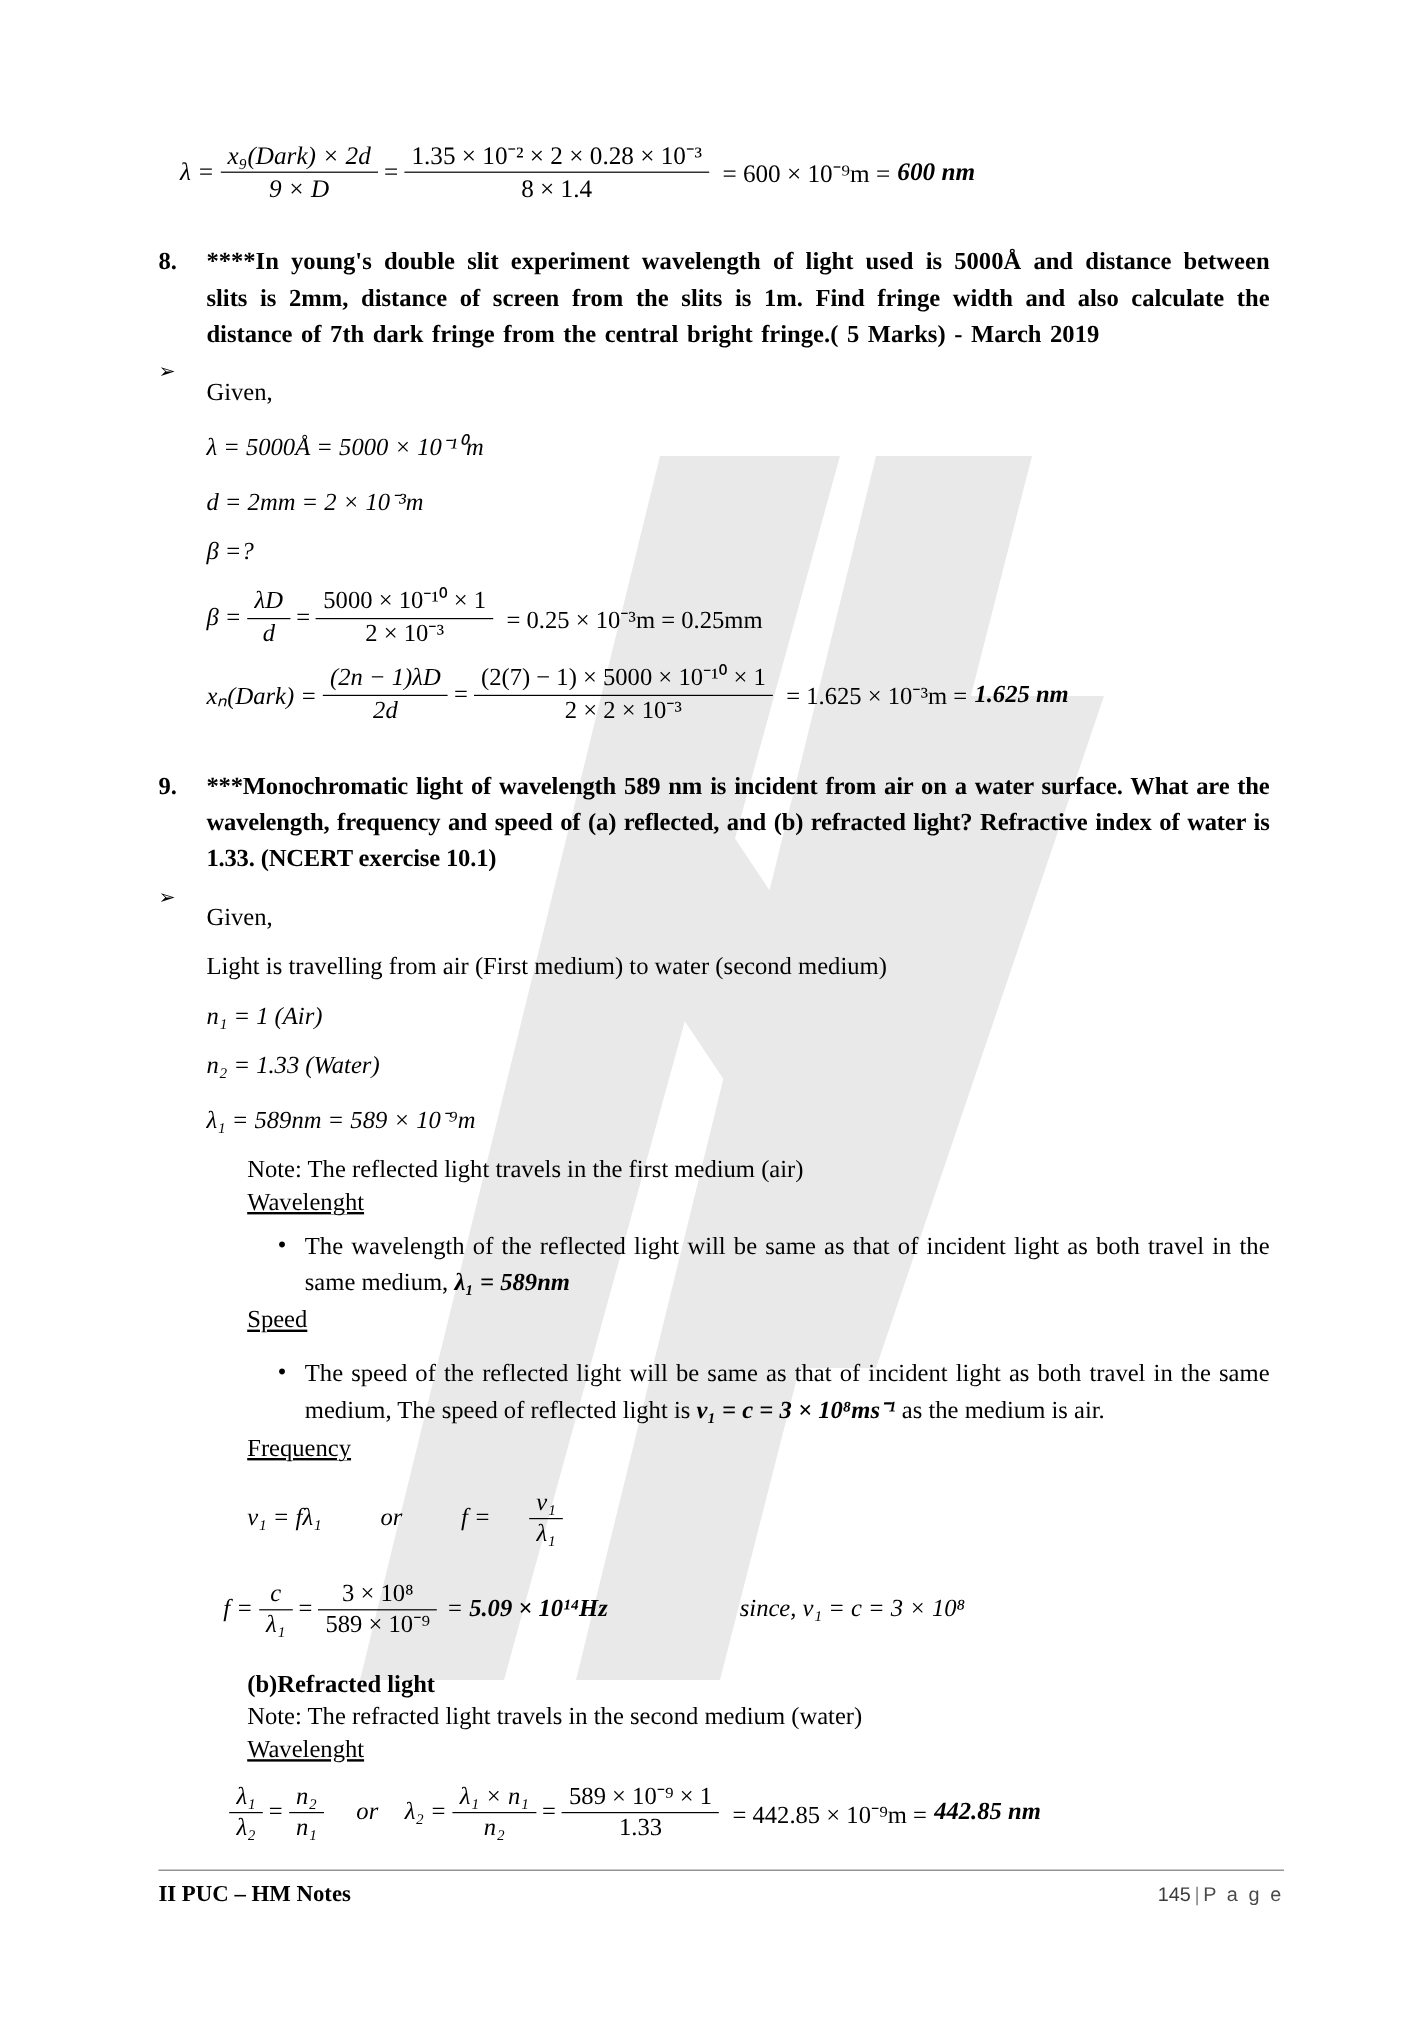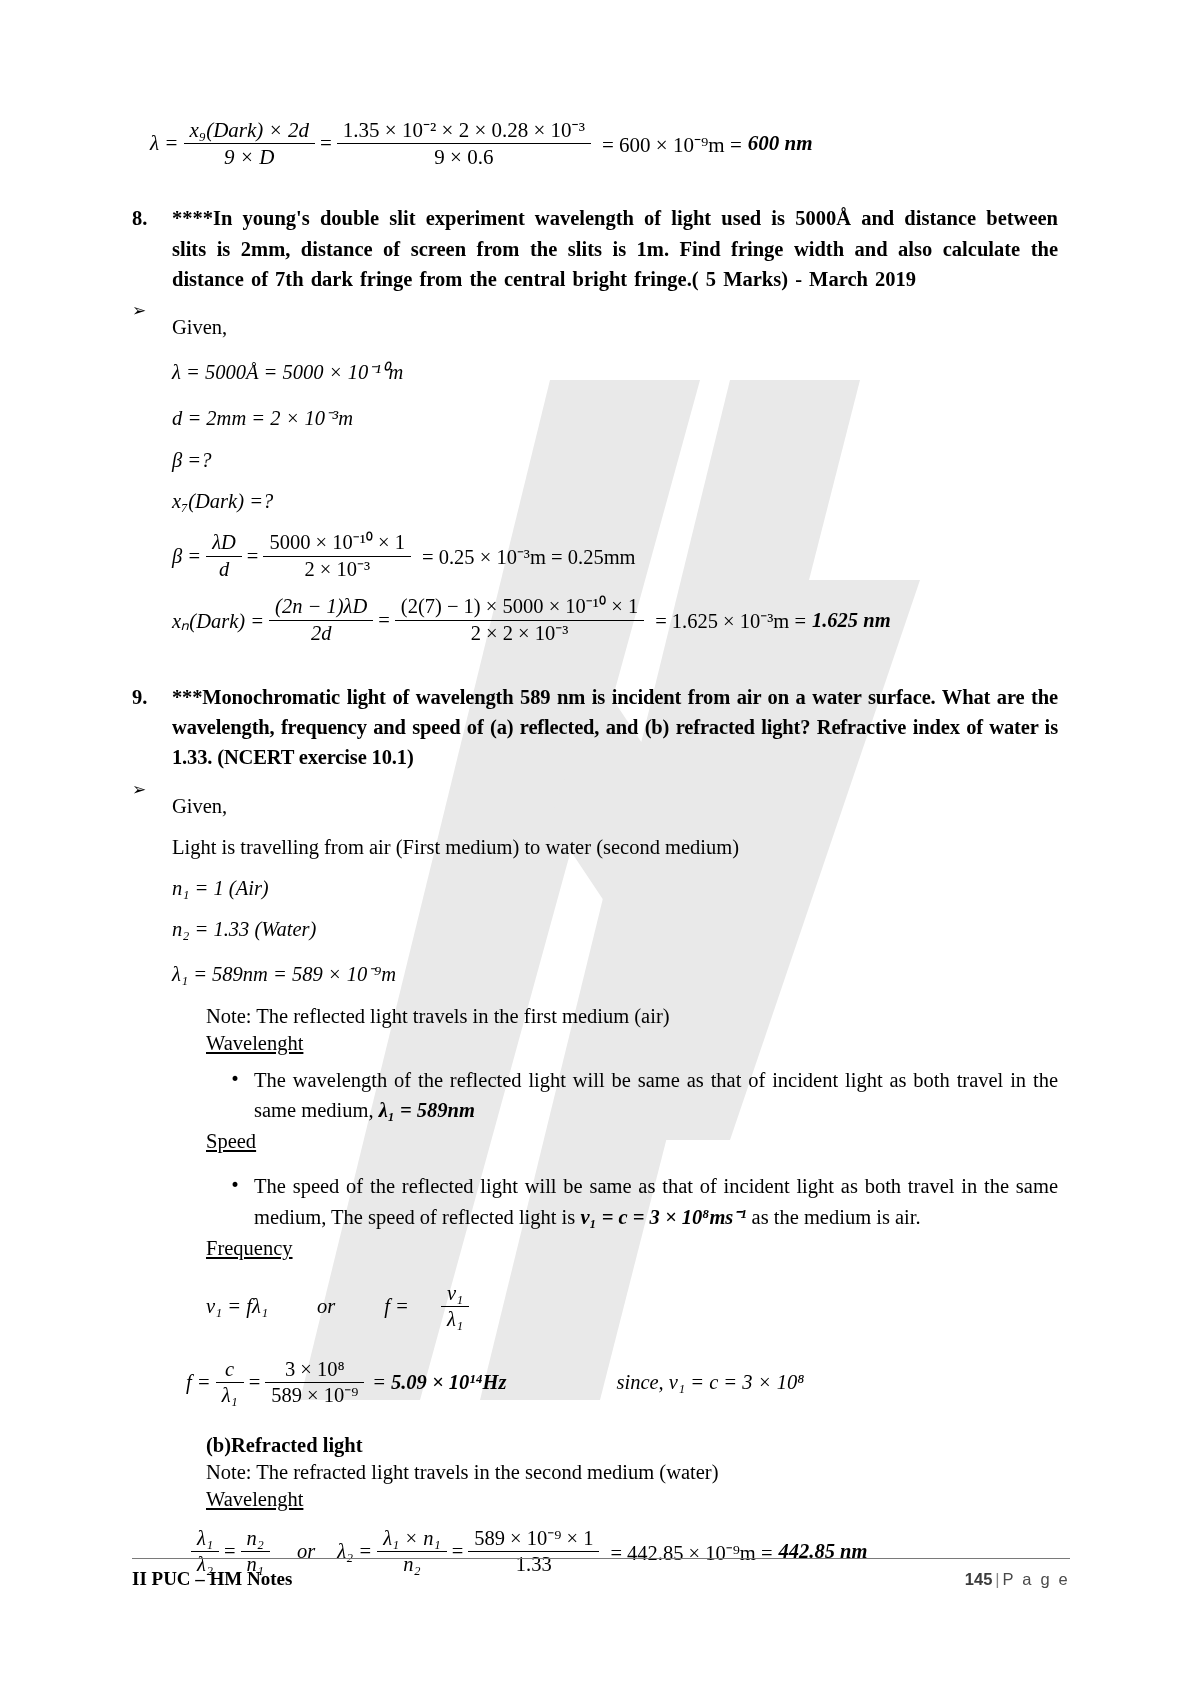--- a/index.html
+++ b/index.html
@@ -127,21 +127,21 @@
   .footer .left {
     font-weight:bold;
     font-size:19px;
     font-family:"Liberation Serif", serif;
   }
   .footer .right {
     font-size:16.5px;
     color:#4a4a4a;
     font-family:"Liberation Sans", sans-serif;
   }
-  .footer .right .pg { font-weight:bold; color:#3b3b3b; }
+  .footer .right .pg { font-weight:normal; color:#3b3b3b; }
   .footer .right .sep { color:#8a8a8a; margin:0 3px; }
   .footer .right .pword { letter-spacing:2.2px; }
   .nowrap { white-space:nowrap; }
   .sincepad { padding-left:110px; font-style:italic; }
 </style>
 </head>
 <body>
 
 <div class="page">
 
@@ -158,39 +158,38 @@
 
     <div class="top-eq math">
       <span class="it">λ =</span>
       <span class="frac">
         <span class="num it">x₉(Dark) × 2d</span>
         <span class="den it">9 × D</span>
       </span>
       <span>=</span>
       <span class="frac">
         <span class="num">1.35 × 10⁻² × 2 × 0.28 × 10⁻³</span>
-        <span class="den">9 × 0.6</span>
+        <span class="den">8 × 1.4</span>
       </span>
       <span class="nowrap" style="margin-left:6px">= 600 × 10⁻⁹m =</span>
       <span class="bdit nowrap" style="margin-left:6px">600 nm</span>
     </div>
 
     <div class="problem pr8">
       <span class="num">8.</span>
       <span class="body"><span>****</span><span>In young's double slit experiment wavelength of light used is 5000Å and distance between slits is 2mm, distance of screen from the slits is 1m. Find fringe width and also calculate the distance of 7th dark fringe from the central bright fringe.( 5 Marks) - March 2019</span></span>
     </div>
 
     <div class="given-row">
       <span class="arrow">➢</span>
       <span class="gbody">
         <div class="ln">Given,</div>
         <div class="ln it">λ = 5000Å = 5000 × 10⁻¹⁰m</div>
         <div class="ln it">d = 2mm = 2 × 10⁻³m</div>
         <div class="ln it">β =?</div>
-        <div class="ln it">x₇(Dark) =?</div>
 
         <div class="eqline eqrow">
           <span class="it">β =</span>
           <span class="frac">
             <span class="num it">λD</span>
             <span class="den it">d</span>
           </span>
           <span>=</span>
           <span class="frac">
             <span class="num">5000 × 10⁻¹⁰ × 1</span>

